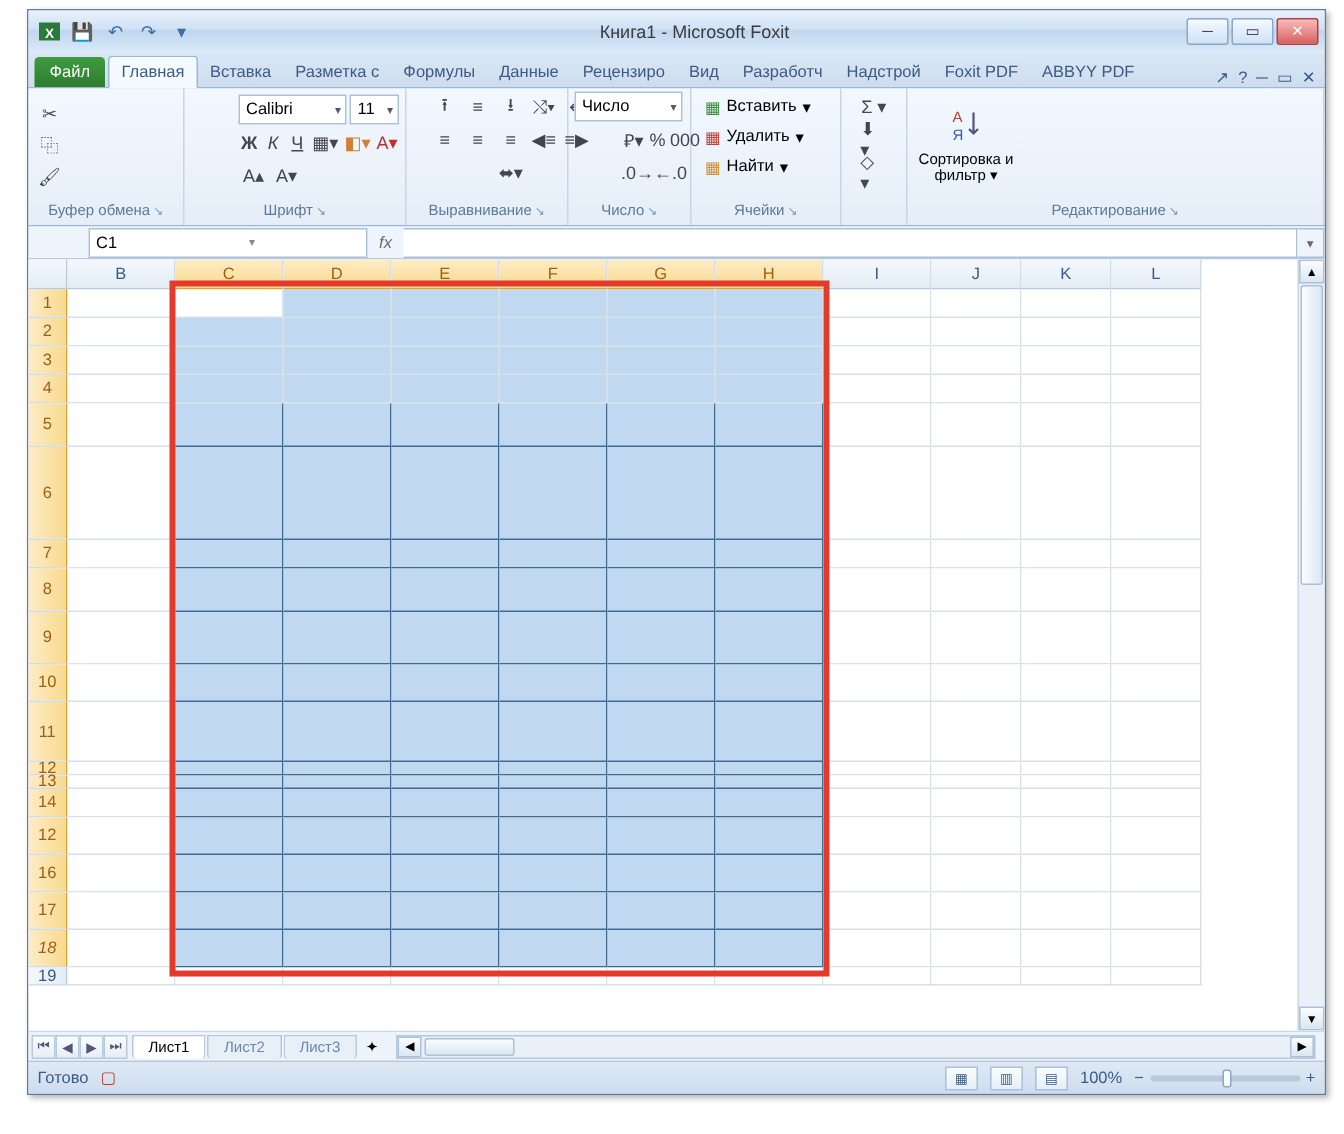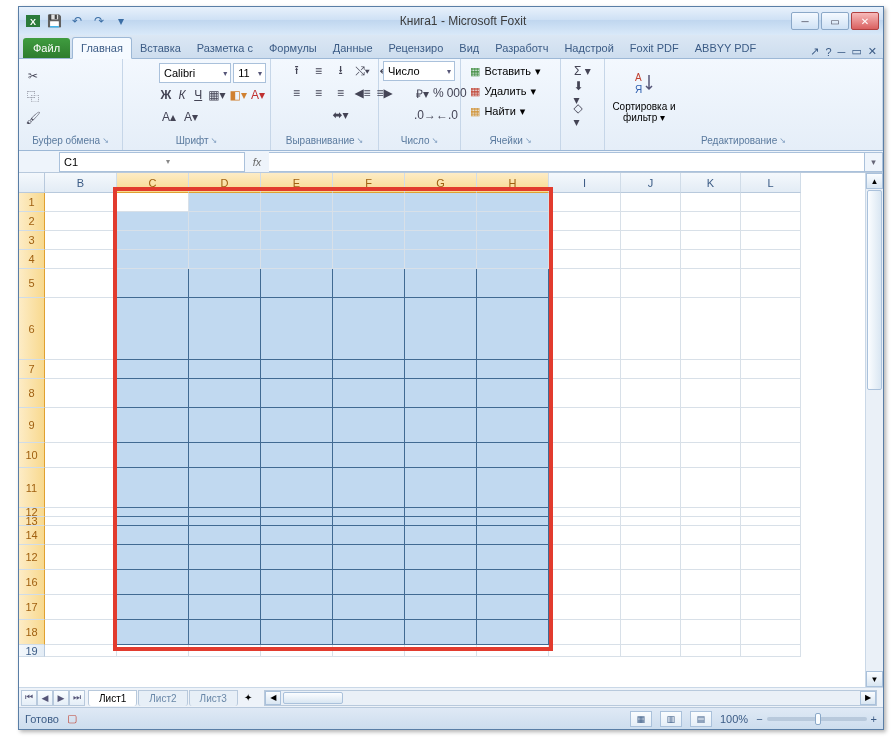--- a/index.html
+++ b/index.html
@@ -274,21 +274,21 @@
           <div class="rh sel" style="height: 29px;">8</div>
           <div class="rh sel" style="height: 35px;">9</div>
           <div class="rh sel" style="height: 25px;">10</div>
           <div class="rh sel" style="height: 40px;">11</div>
           <div class="rh sel" style="height: 9px;">12</div>
           <div class="rh sel" style="height: 9px;">13</div>
           <div class="rh sel" style="height: 19px;">14</div>
           <div class="rh sel" style="height: 25px;">12</div>
           <div class="rh sel" style="height: 25px;">16</div>
           <div class="rh sel" style="height: 25px;">17</div>
-          <div class="rh sel" style="height: 25px;">18</div>
+          <div class="rh sel" style="height: 25px; font-style: italic;">18</div>
           <div class="rh" style="height: 12px;">19</div>
         </div>
       <div class="cells" id="cells">
           <div class="cellrow">
             <div class="cell" style="width: 72px; height: 19px;"></div>
             <div class="cell sel active" style="width: 72px; height: 19px;"></div>
             <div class="cell sel" style="width: 72px; height: 19px;"></div>
             <div class="cell sel" style="width: 72px; height: 19px;"></div>
             <div class="cell sel" style="width: 72px; height: 19px;"></div>
             <div class="cell sel" style="width: 72px; height: 19px;"></div>

